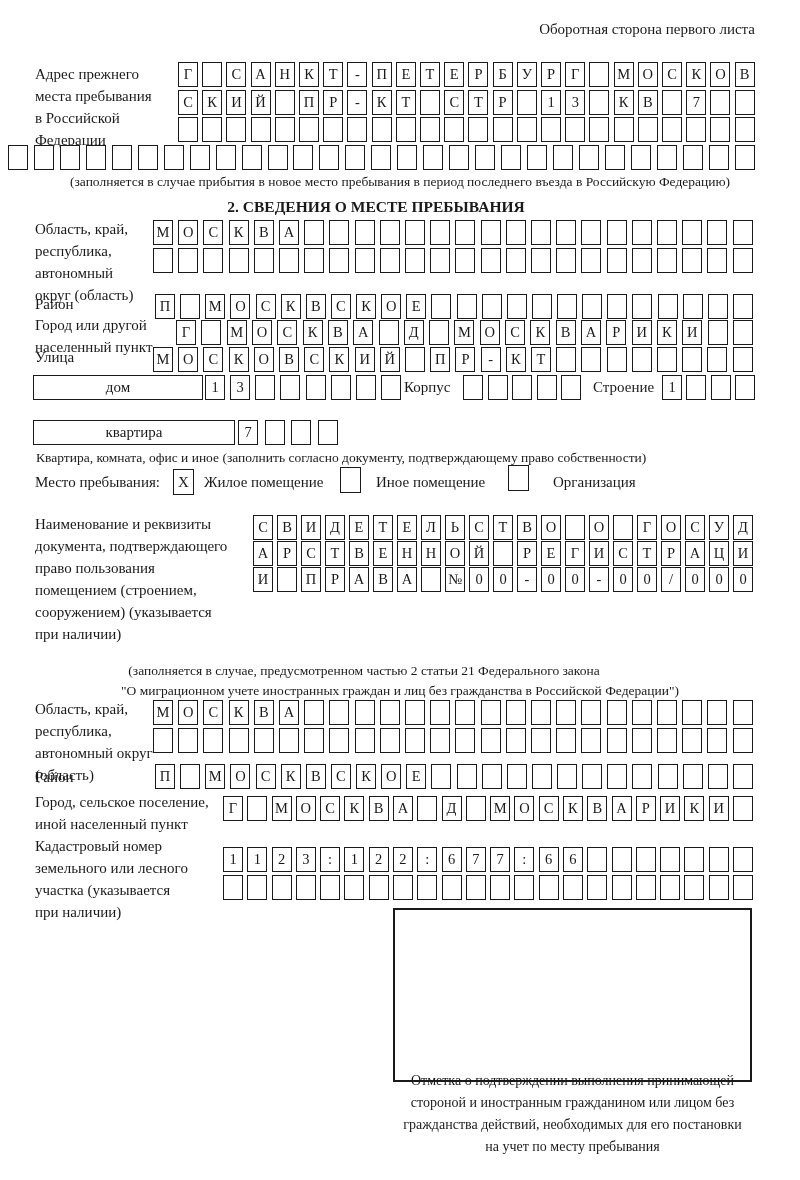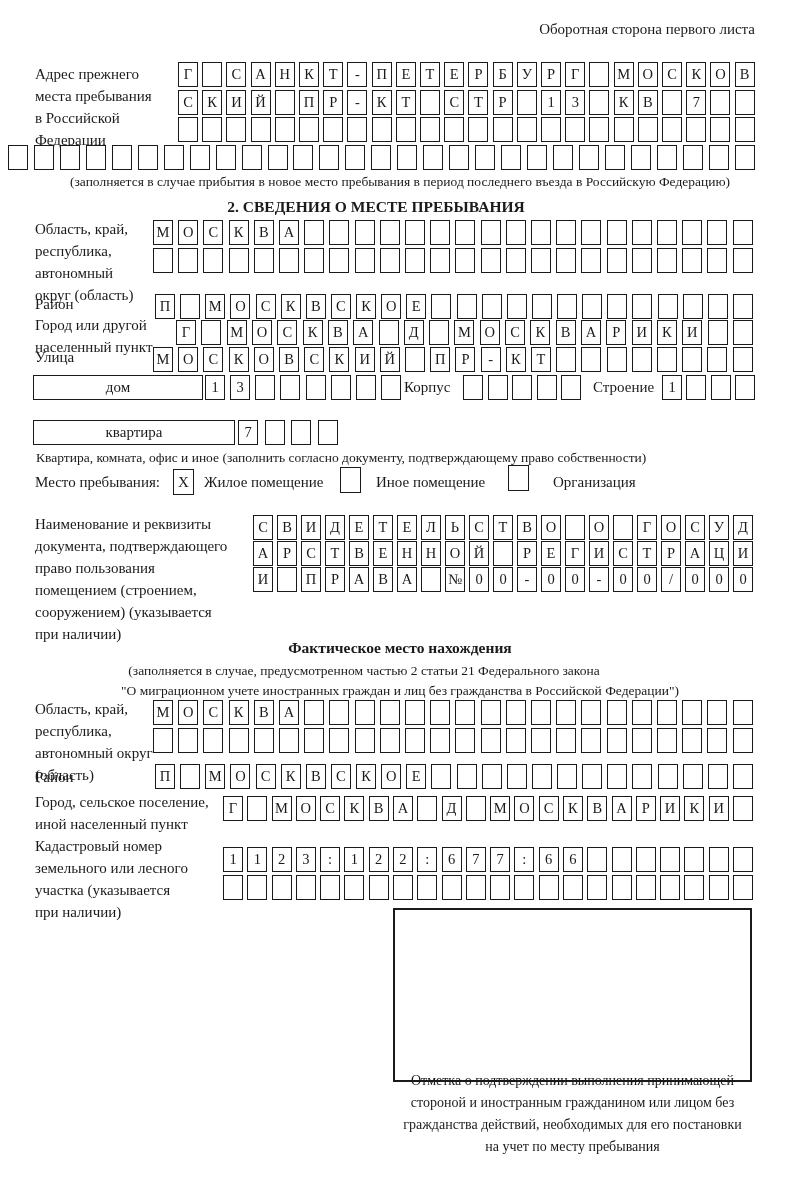--- a/index.html
+++ b/index.html
@@ -436,21 +436,20 @@
       <div class="cell">0</div>
       <div class="cell">-</div>
       <div class="cell">0</div>
       <div class="cell">0</div>
       <div class="cell">/</div>
       <div class="cell">0</div>
       <div class="cell">0</div>
       <div class="cell">0</div>
     </div>
 
-  <div class="abs lbl bold center" style="top:637px;left:0;width:800px;font-size:15.5px;">Фактическое место нахождения</div>
   <div class="abs cap center" style="top:661px;left:0;width:728px;">(заполняется в случае, предусмотренном частью 2 статьи 21 Федерального закона</div>
   <div class="abs cap center" style="top:681px;left:0;width:800px;">"О миграционном учете иностранных граждан и лиц без гражданства в Российской Федерации")</div>
 
   <div class="abs lbl" style="top:698px;left:35px;width:140px;">Область, край,
 республика,
 автономный округ
 (область)</div>
   <div class="cellrow" style="top:700px;left:153px;width:600px;">
       <div class="cell">М</div>
       <div class="cell">О</div>

